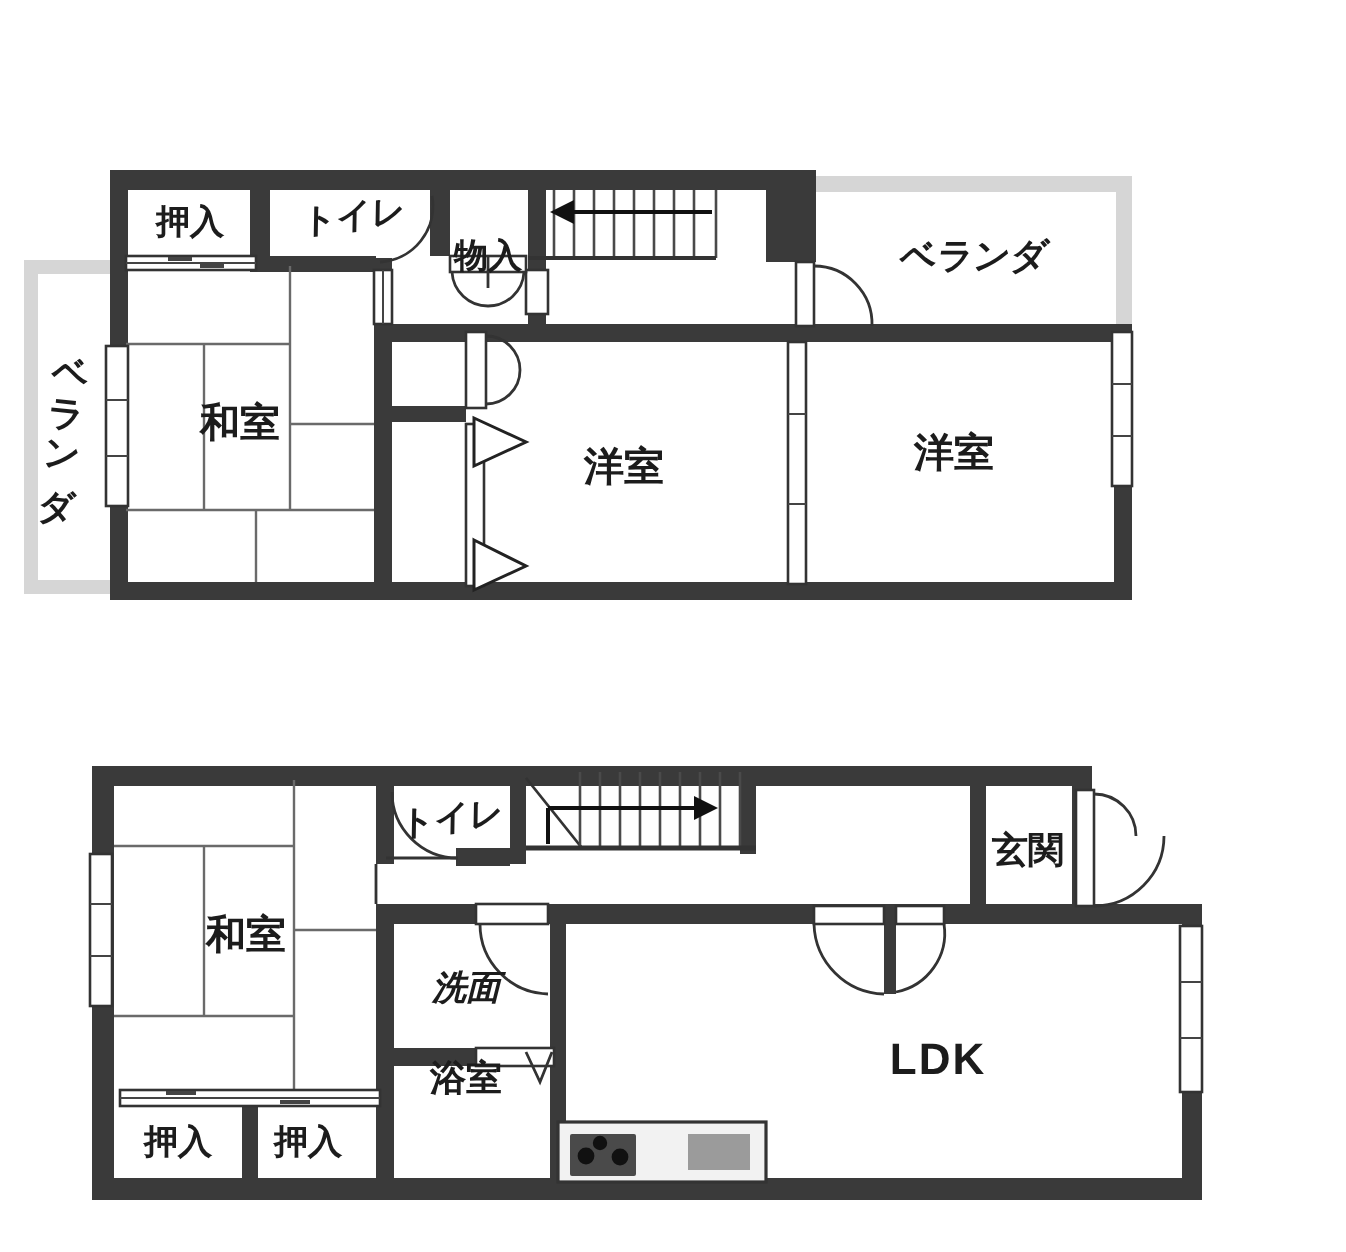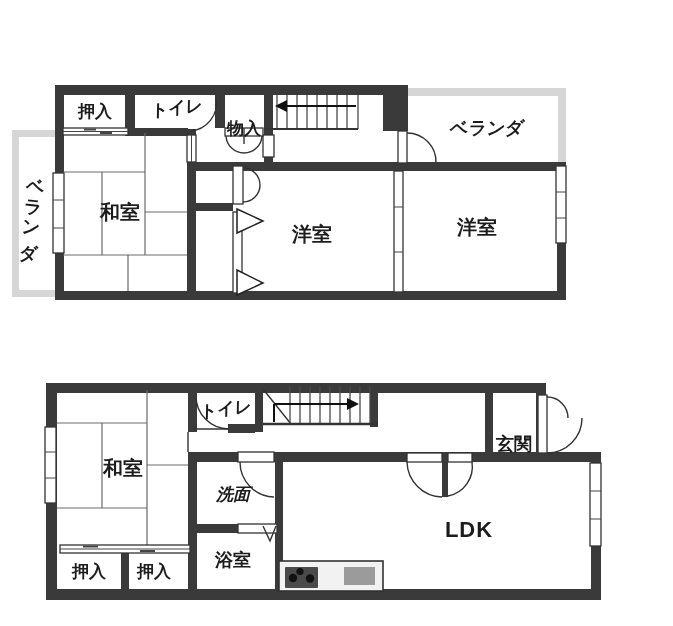--- a/index.html
+++ b/index.html
@@ -249,20 +249,20 @@
   <div class="lbl s17" style="left:95px;top:111px;">押入</div>
   <div class="lbl s17 slant" style="left:177px;top:108px;">トイレ</div>
   <div class="lbl s17" style="left:244px;top:108px;margin-top:20px;">物入</div>
   <div class="lbl s18 ital" style="left:487px;top:128px;">ベランダ</div>
   <div class="lbl s20" style="left:120px;top:212px;">和室</div>
   <div class="lbl s20" style="left:312px;top:234px;">洋室</div>
   <div class="lbl s20" style="left:477px;top:227px;">洋室</div>
   <div class="lbl s18 vert" style="left:33px;top:208px;">ベランダ</div>
 
   <div class="lbl s17 slant" style="left:226px;top:409px;">トイレ</div>
-  <div class="lbl s18" style="left:514px;top:444px;">玄関</div>
+  <div class="lbl s18" style="left:514px;top:425px;">玄関</div>
   <div class="lbl s20" style="left:123px;top:468px;">和室</div>
   <div class="lbl s17" style="left:233px;top:494px;font-style:italic;">洗面</div>
   <div class="lbl s22" style="left:438px;top:530px;margin-left:31px;">LDK</div>
-  <div class="lbl s18" style="left:233px;top:561px;font-family:Liberation Mono, monospace;">浴室</div>
+  <div class="lbl s18" style="left:233px;top:539px;">浴室</div>
   <div class="lbl s17" style="left:89px;top:571px;">押入</div>
   <div class="lbl s17" style="left:154px;top:571px;">押入</div>
 </div>
 
 </body></html>

